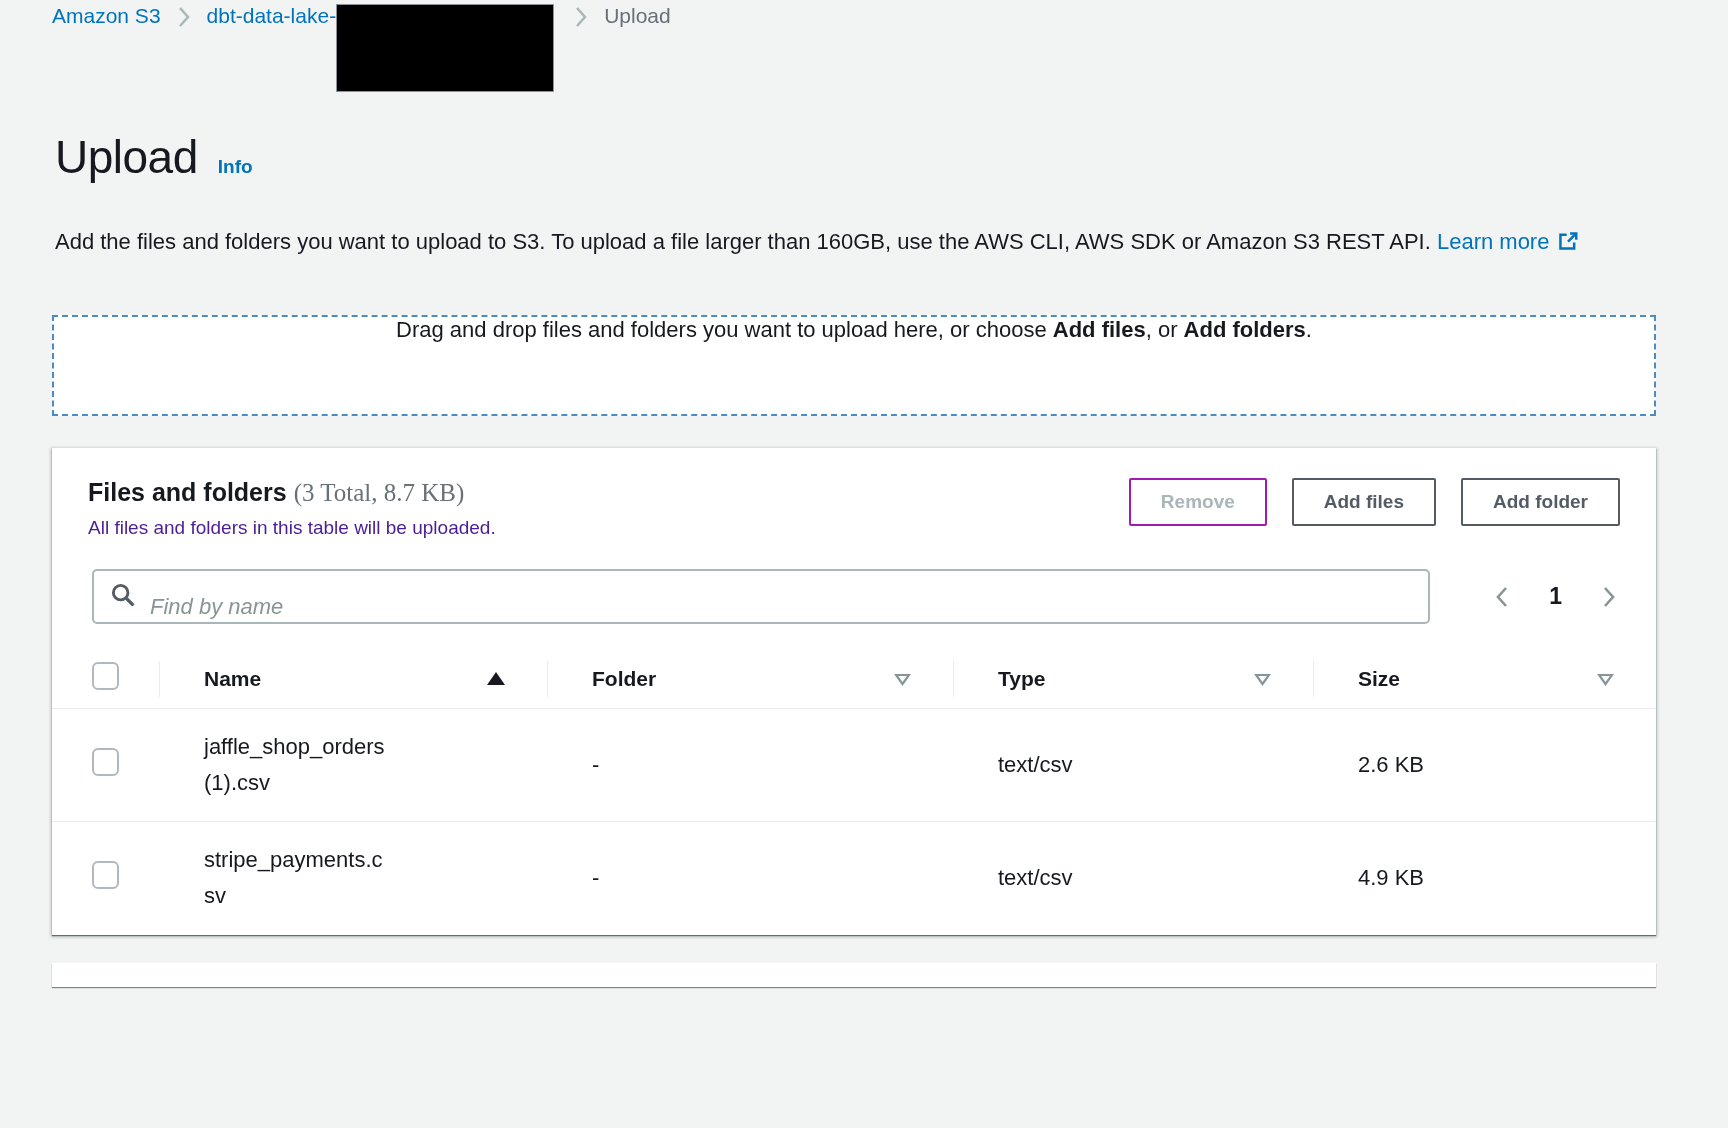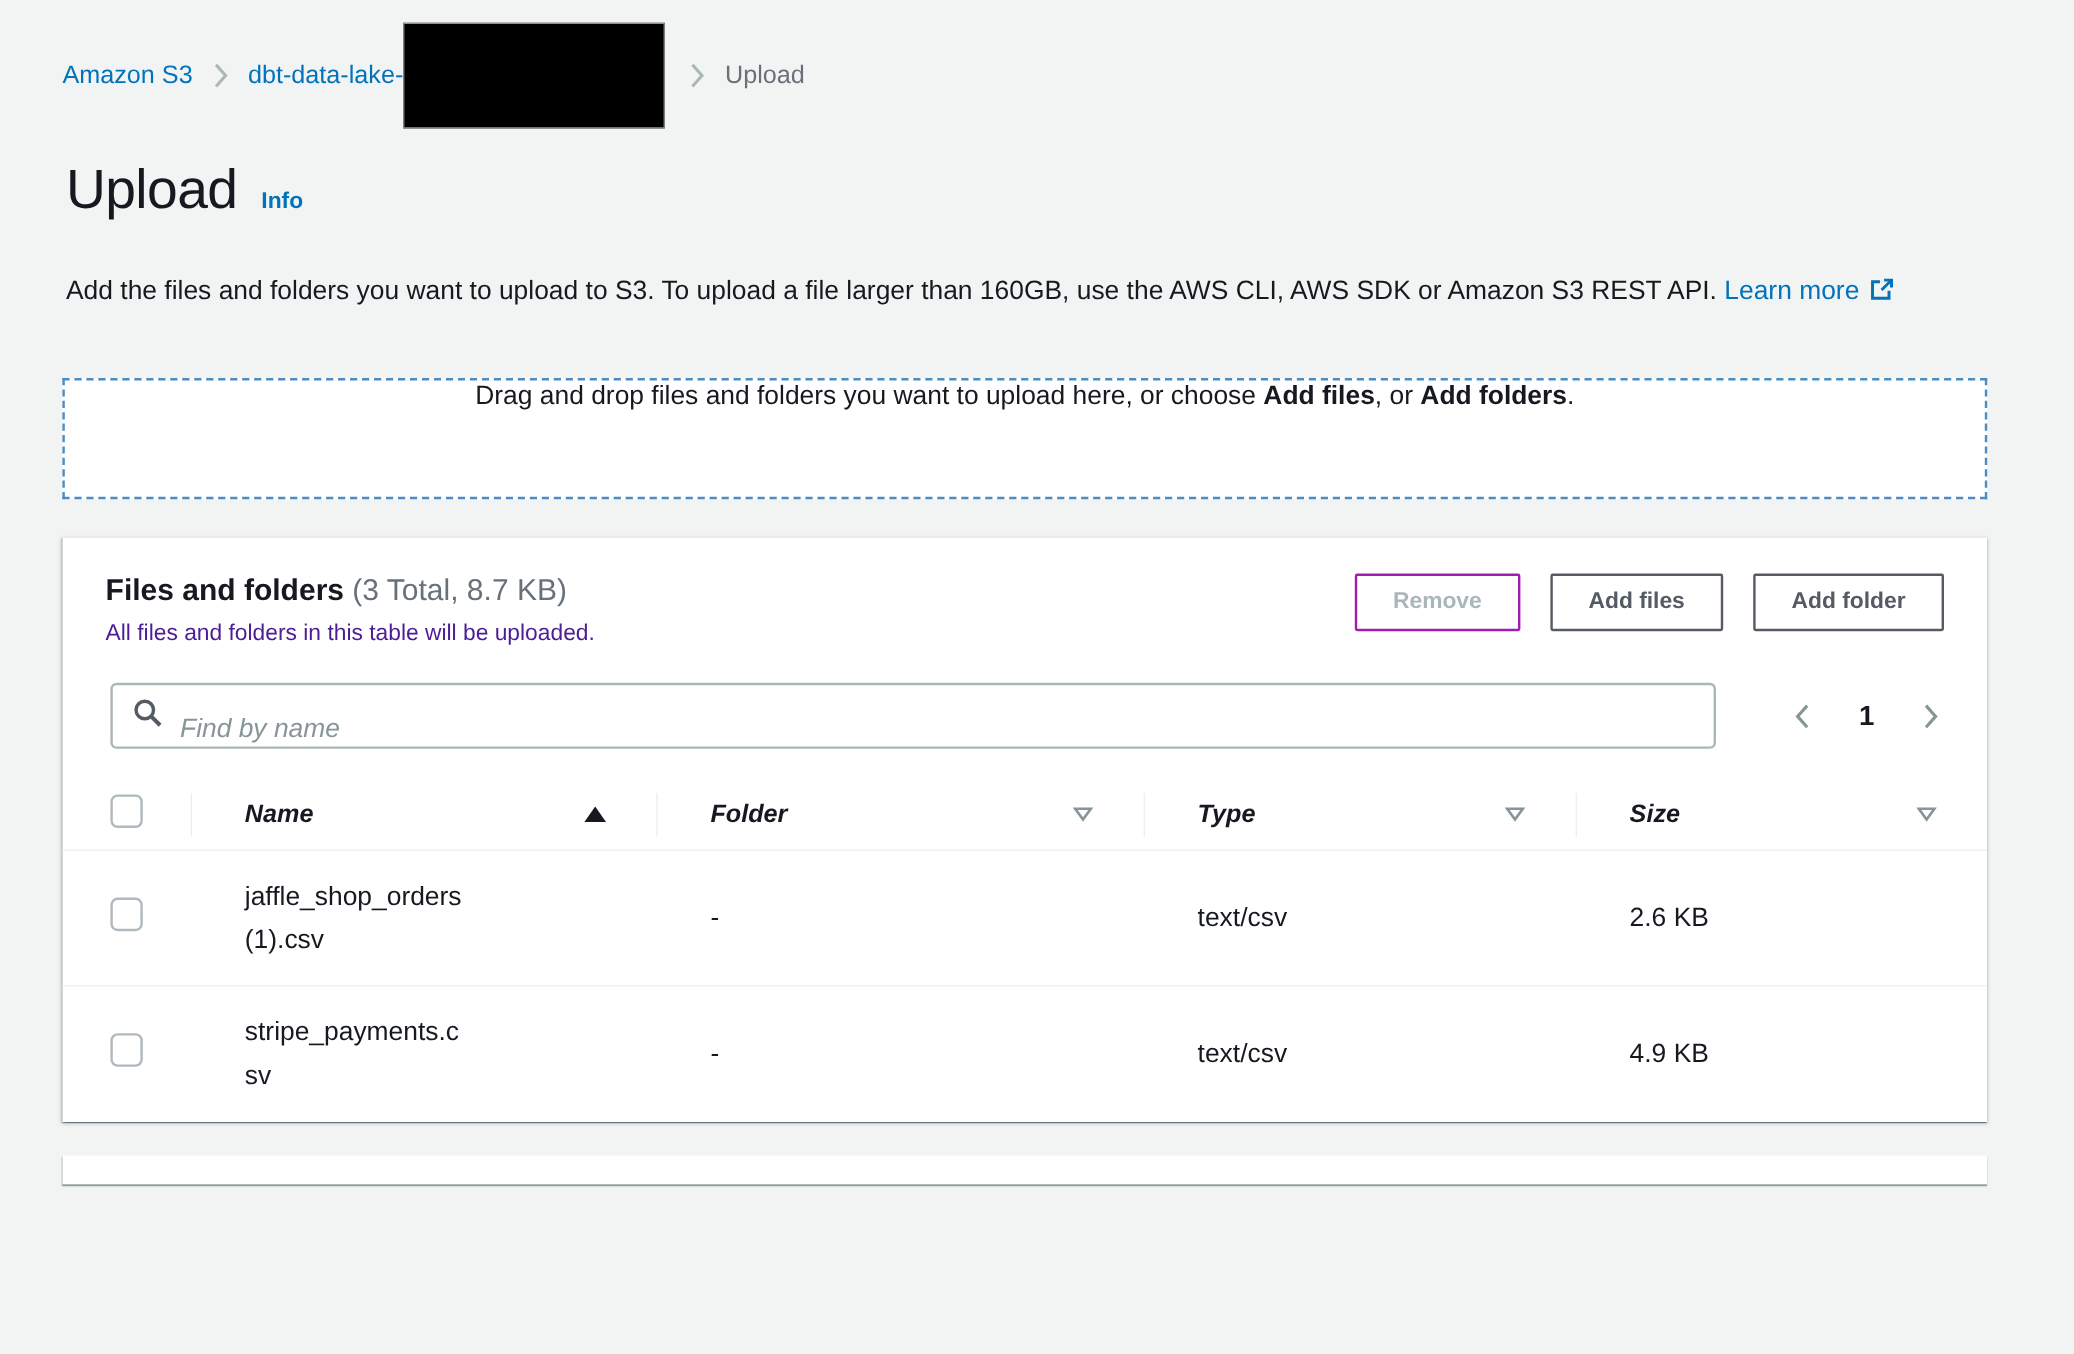--- a/index.html
+++ b/index.html
@@ -5,22 +5,22 @@
   * { box-sizing: border-box; margin: 0; padding: 0; }
   html, body { width: 1728px; height: 1128px; overflow: hidden; }
   body {
     background: #f2f3f3;
     font-family: "Liberation Sans", sans-serif;
     color: #16191f;
   }
 
   
   .breadcrumb {
-    display: flex; align-items: center;
-    padding-left: 52px; padding-top: 18px;
+    display: flex; align-items: flex-start;
+    padding-left: 52px; padding-top: 4px;
     height: 108px; font-size: 21px;
   }
   .crumb-link { color: #0073bb; text-decoration: none; cursor: pointer; }
   .crumb-current { color: #687078; }
   .crumb-sep { margin: 0 16px; display: inline-flex; }
   .redacted-box {
     width: 218px; height: 88px; background: #000;
     border: 1px solid #8a9399; margin-right: 4px;
   }
 
@@ -49,21 +49,21 @@
 
   
   .panel {
     margin: 32px 72px 0 52px;
     background: #fff;
     box-shadow: 0 1px 1px 0 rgba(0,28,36,0.5), 0 1px 3px 1px rgba(0,28,36,0.25);
     padding-bottom: 1px;
   }
   .panel-header { padding: 30px 36px 0 36px; display: flex; justify-content: space-between; }
   .panel-title { font-size: 25px; font-weight: bold; color: #16191f; }
-  .panel-count { font-weight: 400; color: #687078; }
+  .panel-count { font-weight: 400; color: #687078; font-family: Liberation Serif, serif; }
   .panel-subtitle { font-size: 19px; color: #4c1d95; margin-top: 10px; }
   .panel-buttons { display: flex; gap: 25px; align-items: flex-start; }
   .btn {
     height: 48px; padding: 0 30px; font-size: 19px; font-weight: bold;
     background: #fff; border-radius: 2px; cursor: pointer;
     font-family: "Liberation Sans", sans-serif; white-space: nowrap;
   }
   .btn-disabled { border: 2px solid #a21caf; color: #aab7b8; cursor: default; }
   .btn-normal { border: 2px solid #545b64; color: #545b64; }
 
@@ -80,21 +80,21 @@
     font-family: "Liberation Sans", sans-serif; background: transparent; margin-top: 20px;
   }
   .search-box input::placeholder { color: #879596; font-style: italic; }
   .pagination { margin-left: auto; display: flex; align-items: center; gap: 36px; }
   .page-num { font-size: 23px; font-weight: bold; color: #16191f; }
   .page-chev { cursor: pointer; display: inline-flex; }
 
   
   table { width: 100%; border-collapse: collapse; margin-top: 26px; }
   th, td { text-align: left; vertical-align: middle; }
-  thead th { font-size: 21px; font-weight: bold; color: #16191f; height: 58px; position: relative; font-style: italic; }
+  thead th { font-size: 21px; font-weight: bold; color: #16191f; height: 58px; position: relative; }
   thead th:nth-child(n+2)::before {
     content: ''; position: absolute; left: 0; top: 11px; bottom: 11px;
     width: 1px; background: #eaeded;
   }
   .th-inner { display: flex; align-items: center; justify-content: space-between; padding: 0 42px 0 45px; }
   .col-check { width: 107px; }
   .col-name  { width: 388px; }
   .col-folder{ width: 406px; }
   .col-type  { width: 360px; }
   th.col-check, td.cell-check { text-align: center; }

